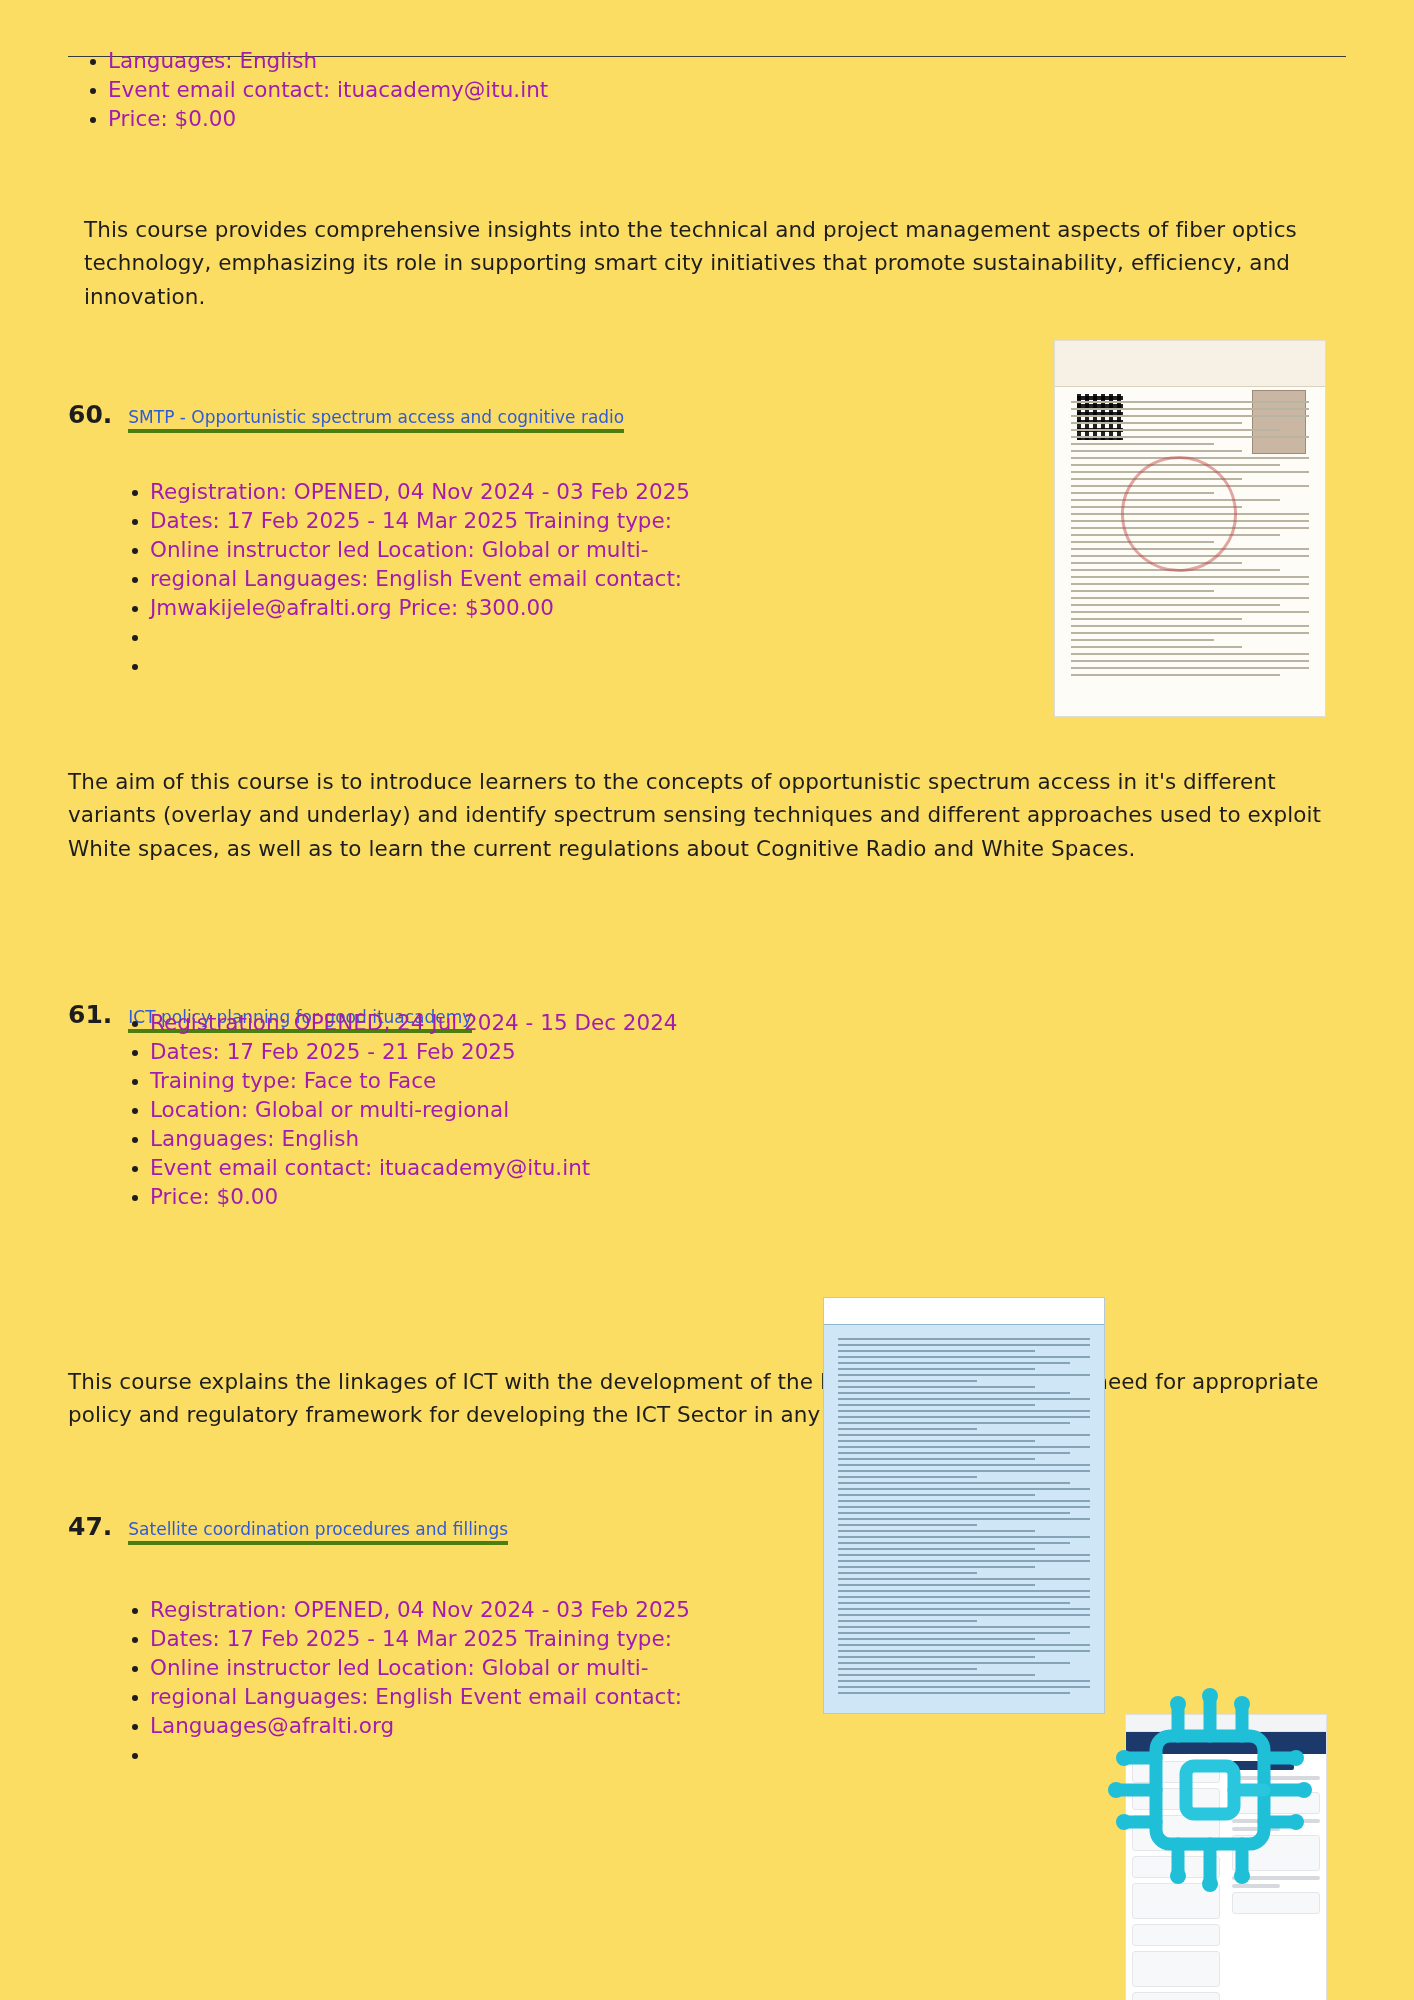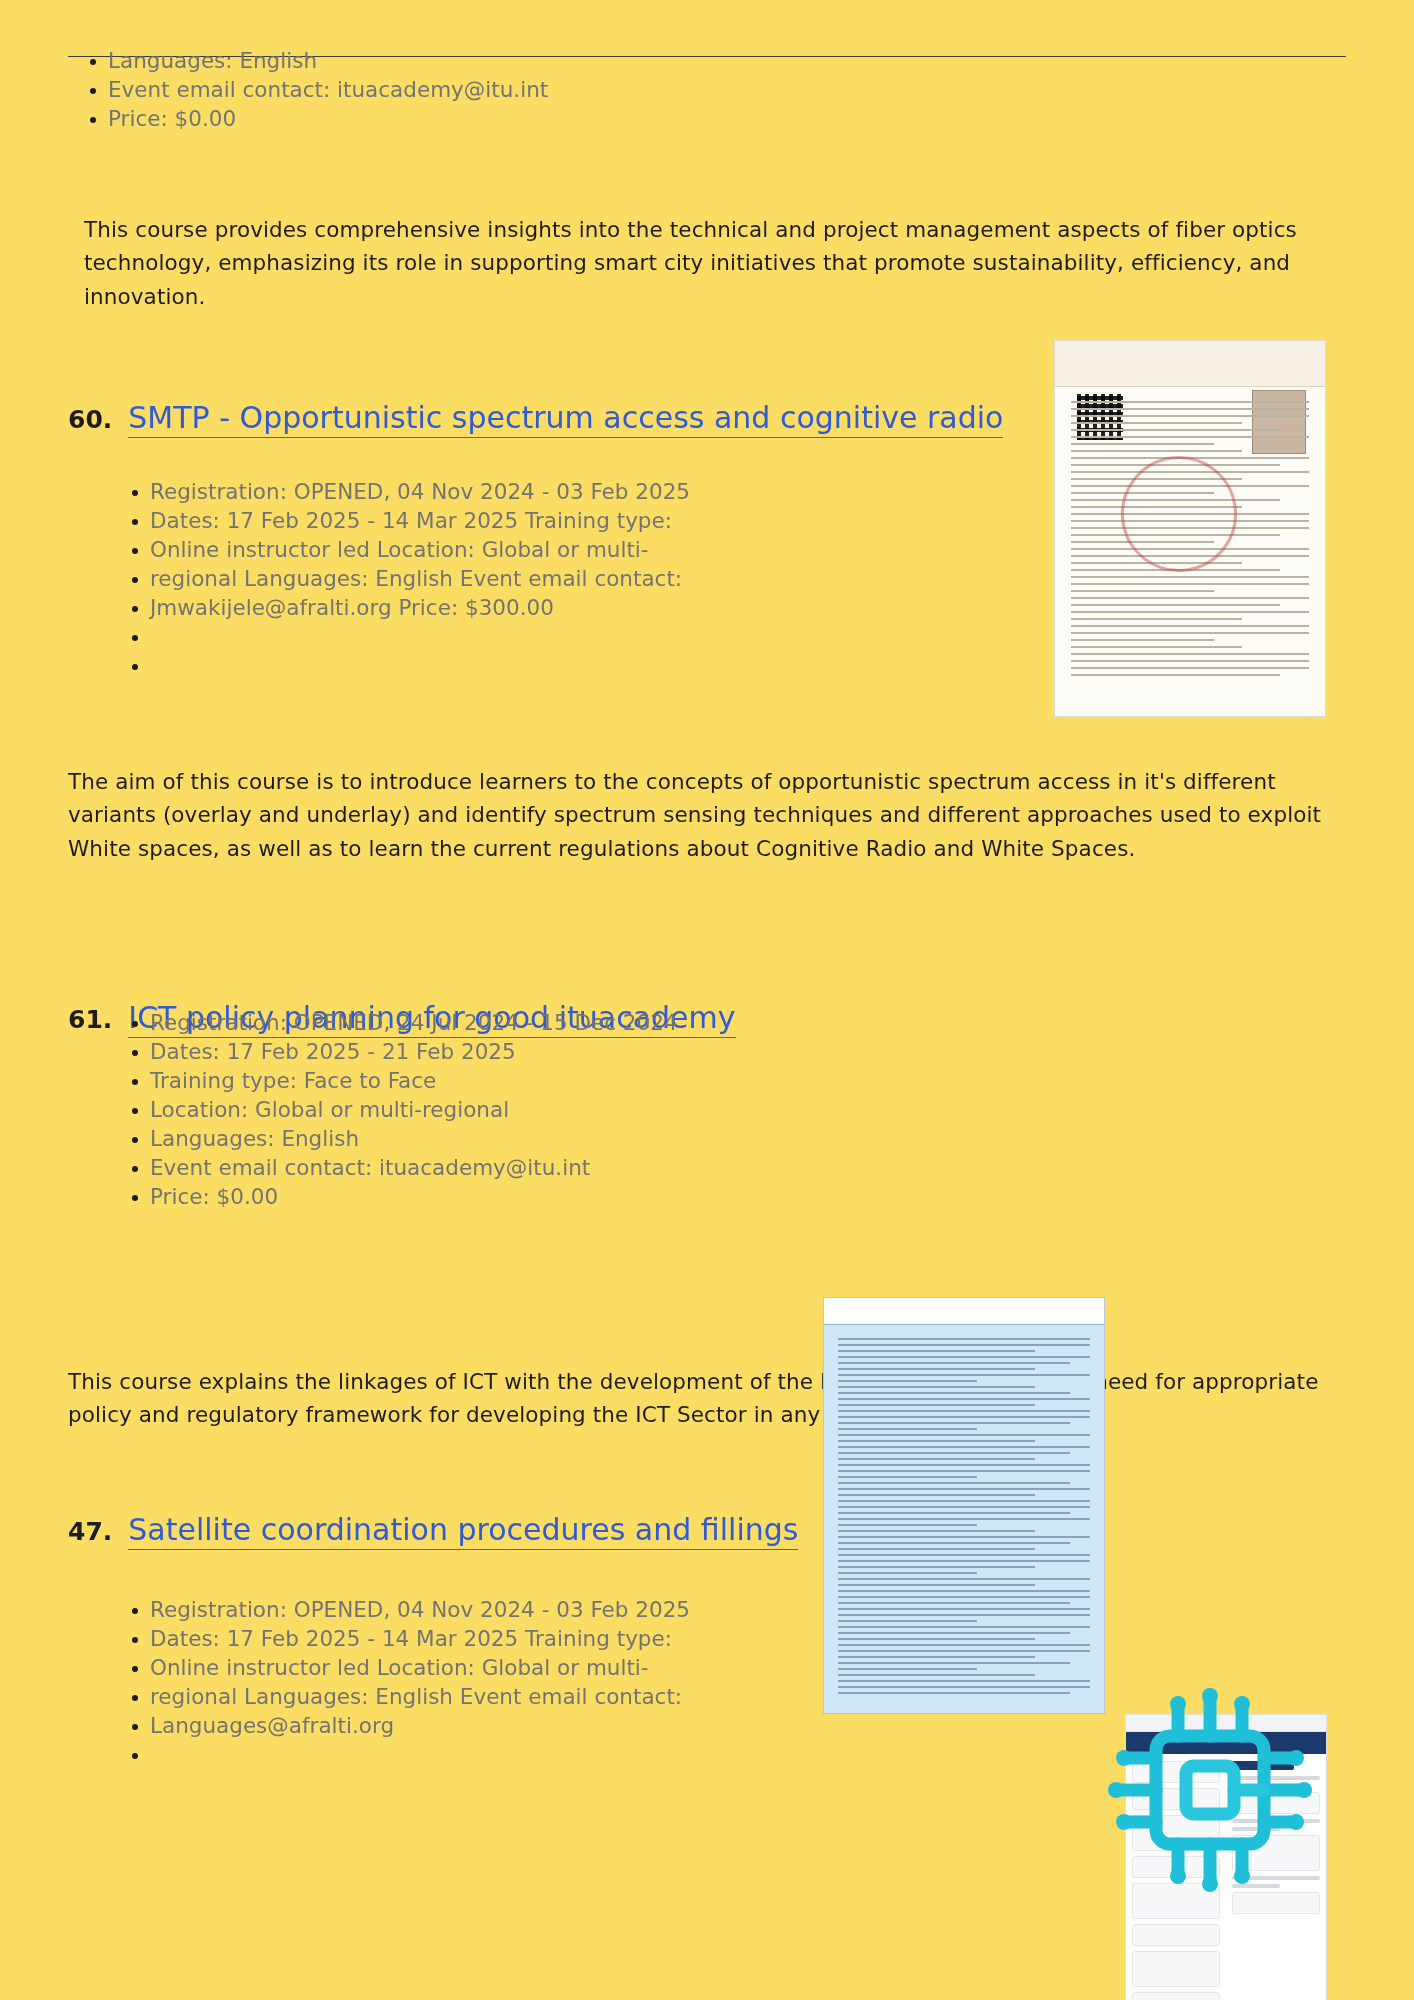--- a/index.html
+++ b/index.html
@@ -38,21 +38,21 @@
 
   ul.bullets {
     list-style: none;
     margin: 0;
     padding: 0;
   }
   ul.bullets li {
     position: relative;
     font-size: 21.5px;
     line-height: 1.35;
-    color: #737373;
+    color: #a21caf;
     padding-left: 40px;
     min-height: 29px;
   }
   ul.bullets li::before {
     content: "";
     position: absolute;
     left: 22px;
     top: 13px;
     width: 6px;
     height: 6px;
@@ -67,24 +67,24 @@
     display: flex;
     align-items: baseline;
     gap: 16px;
   }
   .heading-num {
     font-size: 25px;
     font-weight: bold;
     color: #1d1d1f;
   }
   .heading-link {
-    font-size: 30px;
+    font-size: 17px;
     color: #2f5bd6;
     text-decoration: none;
-    border-bottom: 1px solid #4d7c0f;
+    border-bottom: 4px solid #4d7c0f;
     padding-bottom: 2px;
   }
 
   
   .img-box {
     position: absolute;
     background: #ffffff;
     overflow: hidden;
     border: 1px solid rgba(0,0,0,0.12);
   }

